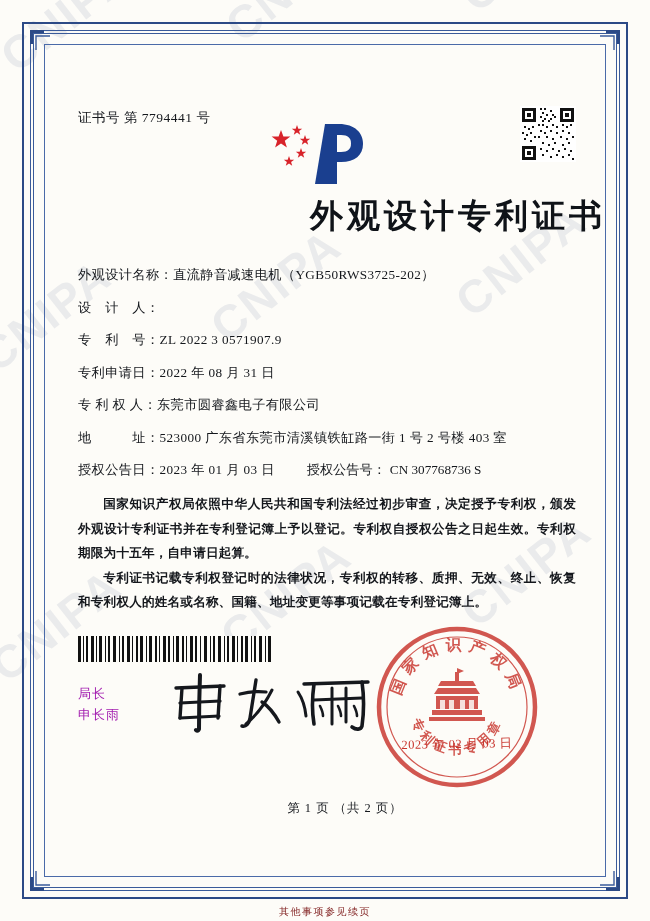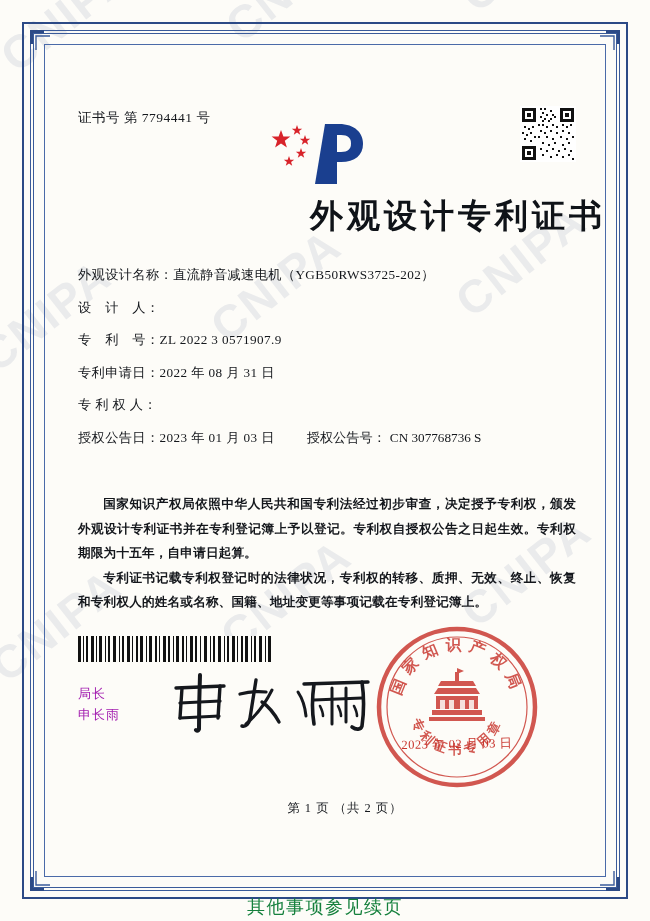--- a/index.html
+++ b/index.html
@@ -244,22 +244,22 @@
     letter-spacing: 1px;
     padding-left: 40px;
   }
 
   .footnote {
     position: absolute;
     left: 0;
     right: 0;
     bottom: 2px;
     text-align: center;
-    font-size: 18px;
-    color: #15803d;
+    font-size: 10px;
+    color: #7f1d1d;
     letter-spacing: 1.5px;
     z-index: 5;
   }
 </style>
 </head>
 <body>
 
 <div class="page">
 
   <div class="watermark-layer">
@@ -412,20 +412,25 @@
       <div class="field-row">
         <span class="field-label">专　利　号：</span>
         <span class="field-value">ZL 2022 3 0571907.9</span>
       </div>
       <div class="field-row">
         <span class="field-label">专利申请日：</span>
         <span class="field-value">2022 年 08 月 31 日</span>
       </div>
       <div class="field-row">
         <span class="field-label">专 利 权 人：</span>
+        <span class="field-value">东莞市圆睿鑫电子有限公司</span>
+      </div>
+      <div class="field-row">
+        <span class="field-label">地　　　址：</span>
+        <span class="field-value">523000 广东省东莞市清溪镇铁缸路一街 1 号 2 号楼 403 室</span>
       </div>
       <div class="field-row two-col">
         <span class="field-label">授权公告日：</span>
         <span class="field-value" style="flex:0 0 auto;">2023 年 01 月 03 日</span>
         <span class="col2">授权公告号：</span>
         <span class="col2 col2-value">CN 307768736 S</span>
       </div>
     </div>
 
     <div class="paragraphs">

